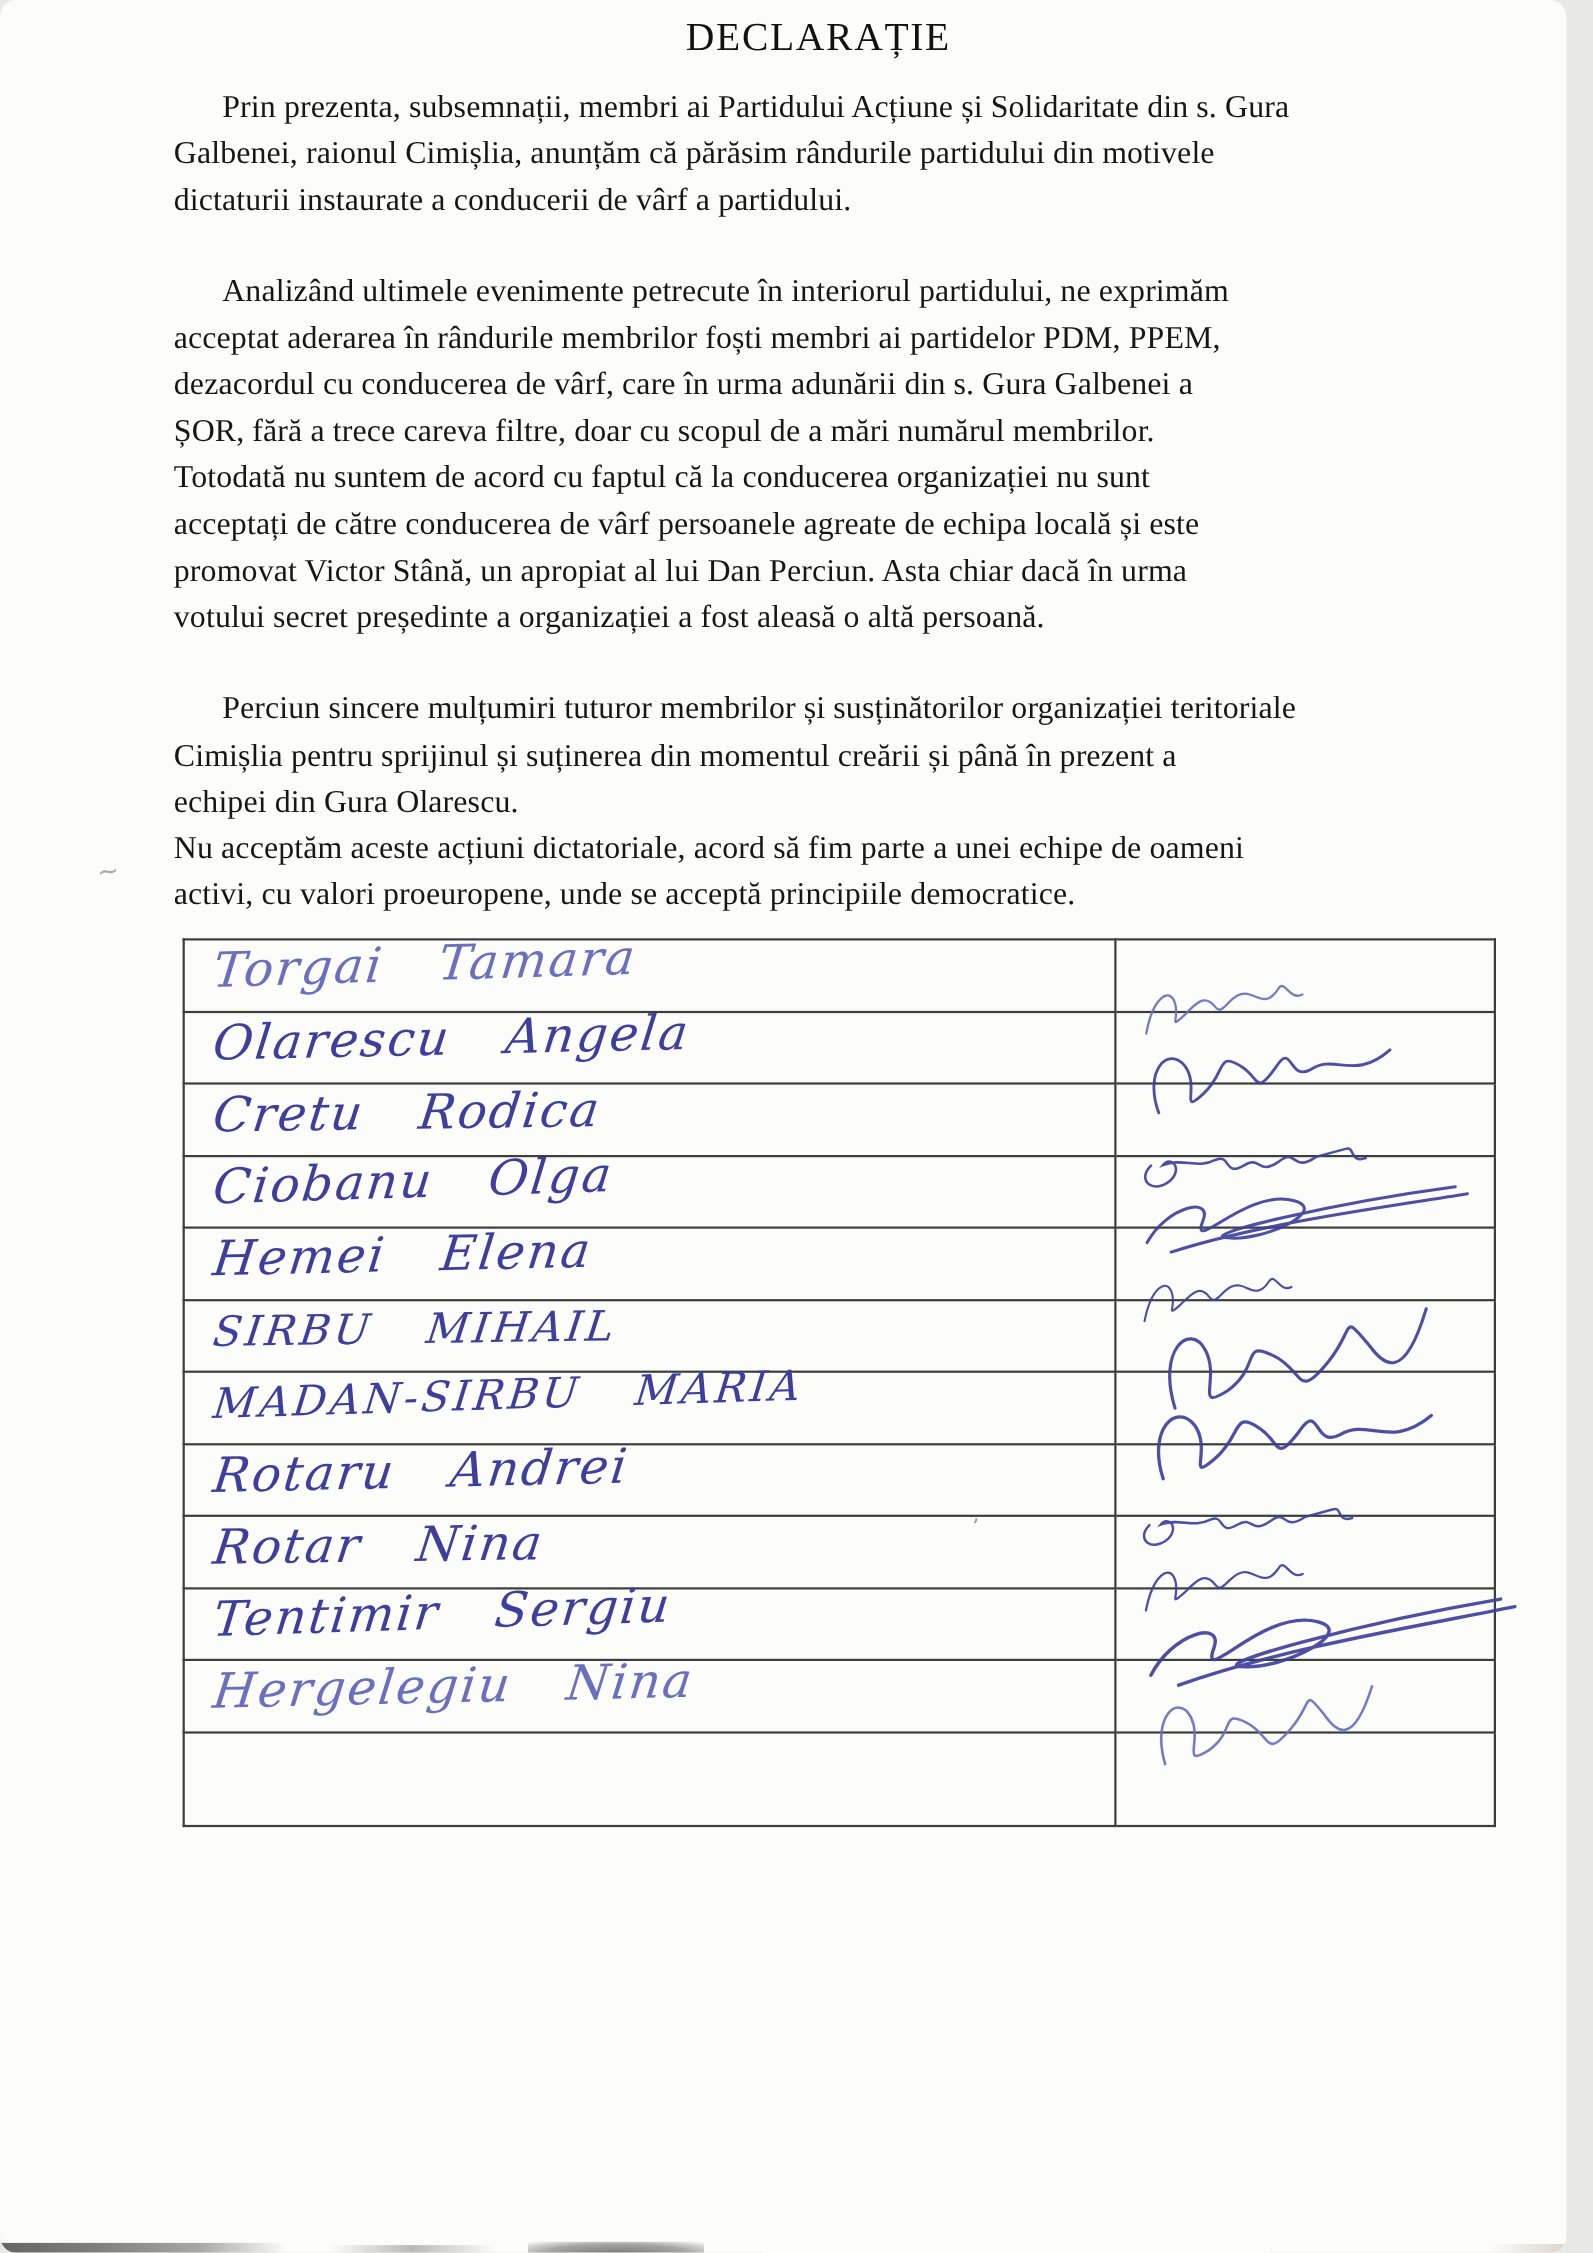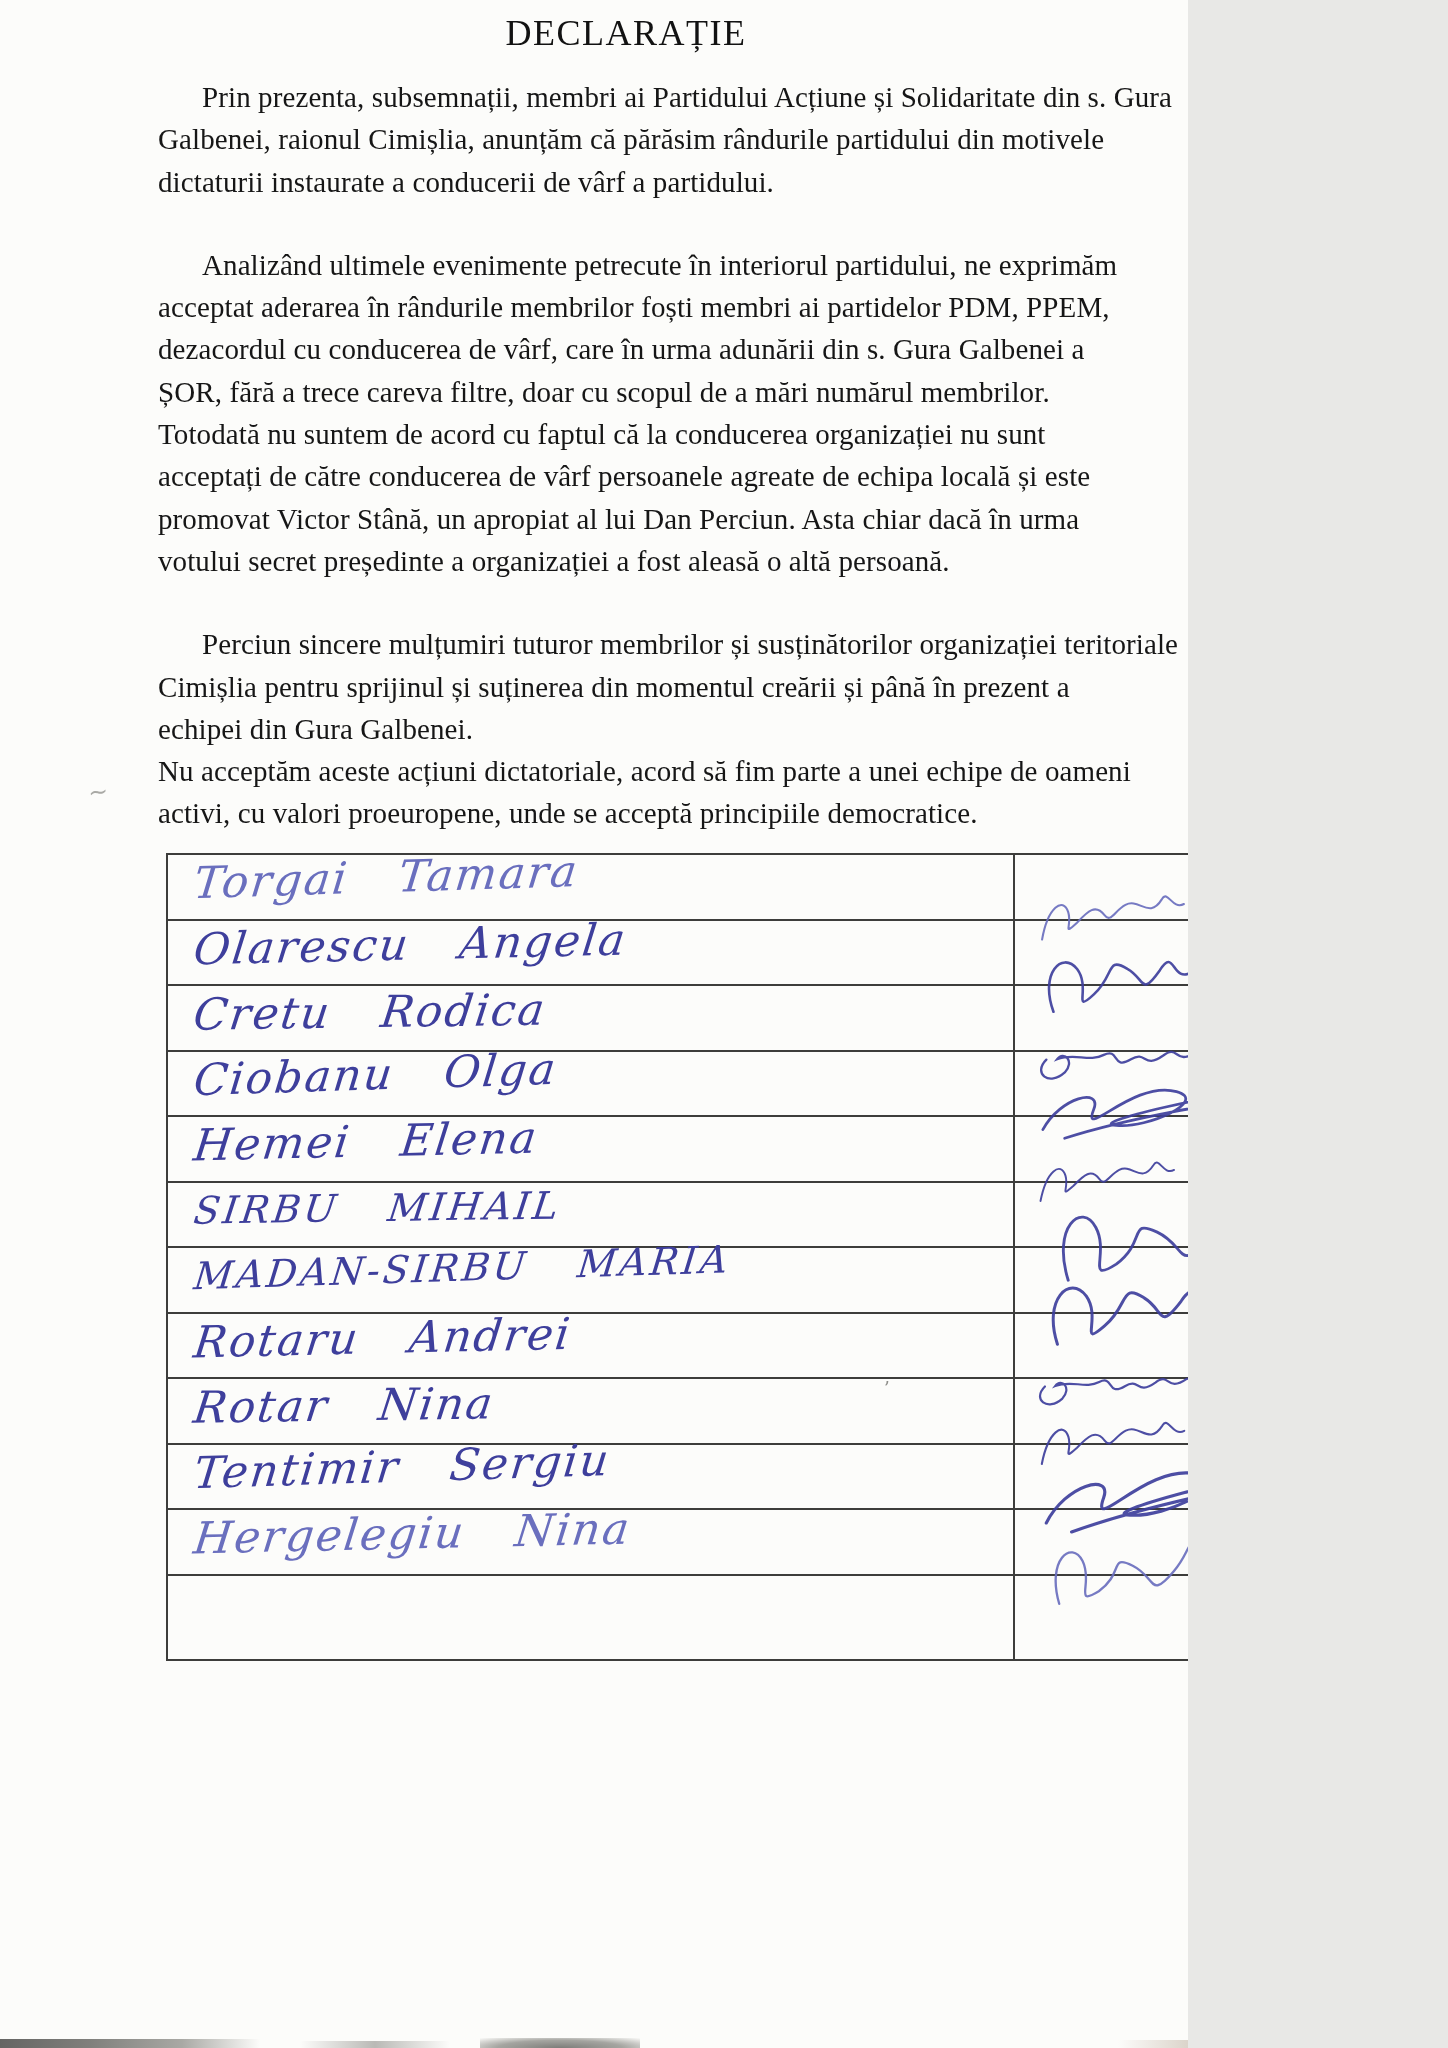--- a/index.html
+++ b/index.html
@@ -1,22 +1,23 @@
 <!DOCTYPE html>
 <html><head>
 <meta charset="utf-8">
 <style>
   html,body{margin:0;padding:0;background:#e8e8e6;}
   .page{
     position:relative;
-    width:1188px;height:2048px;
+    width:1424px;height:2048px;
     background:#fcfcfa;
     overflow:hidden;
     font-family:"Liberation Serif", serif;
     color:#161616;
+    border-radius:15px;
   }
   
   .doc-title{
     position:absolute;
     top:12px;left:0;right:0;
     text-align:center;
     transform:translateX(32px);
     font-size:36px;
     letter-spacing:1.5px;
     color:#121212;
@@ -120,21 +121,21 @@
         <div class="line">dezacordul cu conducerea de vârf, care în urma adunării din s. Gura Galbenei a</div>
         <div class="line">ȘOR, fără a trece careva filtre, doar cu scopul de a mări numărul membrilor.</div>
         <div class="line">Totodată nu suntem de acord cu faptul că la conducerea organizației nu sunt</div>
         <div class="line">acceptați de către conducerea de vârf persoanele agreate de echipa locală și este</div>
         <div class="line">promovat Victor Stână, un apropiat al lui Dan Perciun. Asta chiar dacă în urma</div>
         <div class="line">votului secret președinte a organizației a fost aleasă o altă persoană.</div>
       </div>
       <div class="paragraph indented gap-before">
         <div class="line">Perciun sincere mulțumiri tuturor membrilor și susținătorilor organizației teritoriale</div>
         <div class="line">Cimișlia pentru sprijinul și suținerea din momentul creării și până în prezent a</div>
-        <div class="line">echipei din Gura Galbenei.</div>
+        <div class="line">echipei din Gura Olarescu.</div>
       </div>
       <div class="paragraph">
         <div class="line">Nu acceptăm aceste acțiuni dictatoriale, acord să fim parte a unei echipe de oameni</div>
         <div class="line">activi, cu valori proeuropene, unde se acceptă principiile democratice.</div>
       </div>
     </div>
 
   <table class="sig-table">
     <tbody id="sig-rows">
         <tr style="height: 65.5px;">

